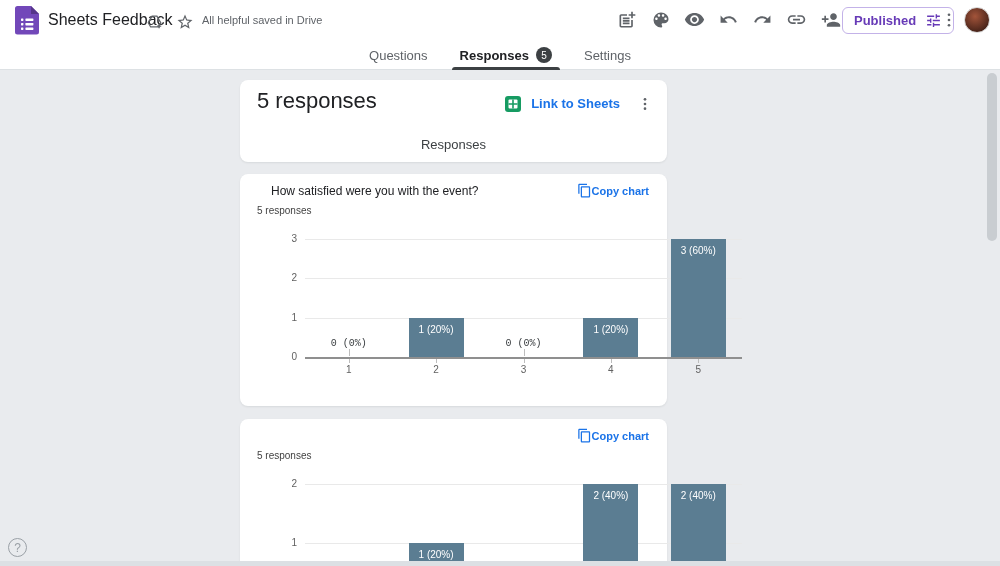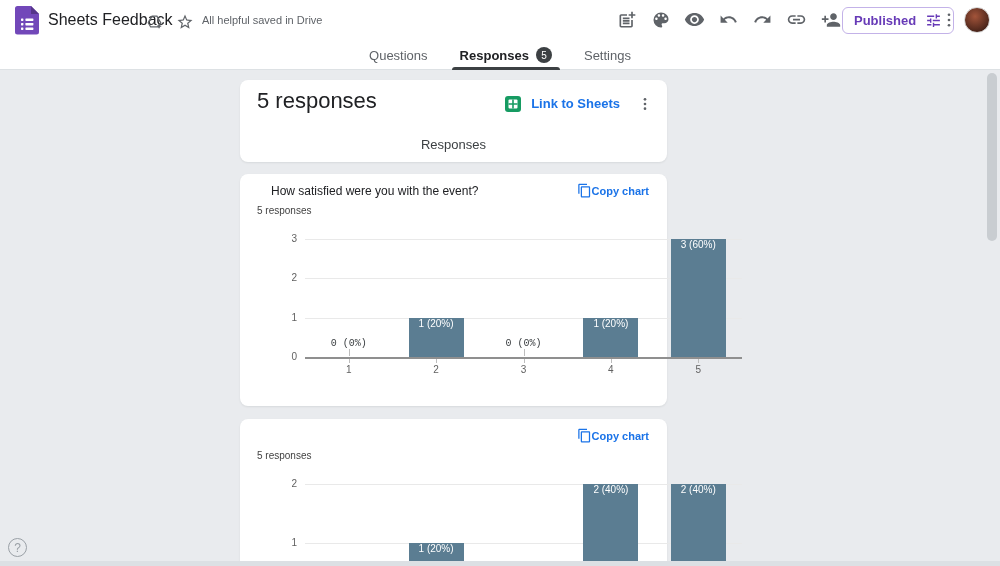--- a/index.html
+++ b/index.html
@@ -42,21 +42,21 @@
   .chart-sub { position:absolute; left:17px; top:31px; font-size:10px; color:#424242; }
   .copy-chart { position:absolute; right:18px; top:9px; display:flex; align-items:center; color:#1a73e8; font-size:11px; font-weight:bold; cursor:pointer; }
 
   
   .plot { position:absolute; left:65px; width:437px; }
   .plot-1 { top:65px; height:120px; }
   .plot-2 { top:51px; height:200px; }
   .gridline { position:absolute; left:0; width:100%; height:1px; background:#e9e9e9; z-index:1; }
   .gridline.axis { height:2px; background:#8f8f8f; z-index:3; }
   .bar { position:absolute; z-index:2; }
-  .bar-label { padding-top:0; font-size:10px; color:#fff; text-align:center; }
+  .bar-label { padding-top:6px; font-size:10px; color:#fff; text-align:center; }
   .zero-label { position:absolute; width:60px; text-align:center; font-size:10px; color:#3c4043;font-family:Liberation Mono, monospace; }
   .vtick { position:absolute; width:1px; background:#bdbdbd; z-index:0; }
   .xtick { position:absolute; width:24px; text-align:center; font-size:10px; color:#616161; }
   .ytick { position:absolute; left:-32px; width:24px; text-align:right; font-size:10px; color:#616161; }
 
   
   .help-btn { position:absolute; left:8px; top:538px; width:19px; height:19px; border:1.5px solid #9aa0a6; border-radius:50%; color:#9aa0a6; font-size:12px; display:flex; align-items:center; justify-content:center; cursor:pointer; }
   .scrollbar-thumb { position:absolute; left:987px; top:73px; width:10px; height:168px; background:#c9cdd1; border-radius:5px; z-index:6; cursor:pointer; }
   .bottom-strip { position:absolute; left:0; bottom:0; width:100%; height:5px; background:#dce0e4; z-index:5; }
 </style>

